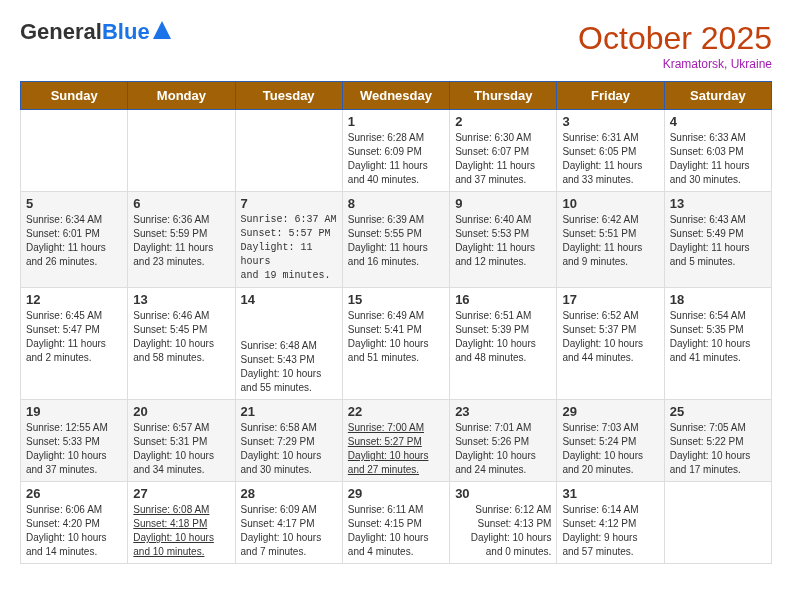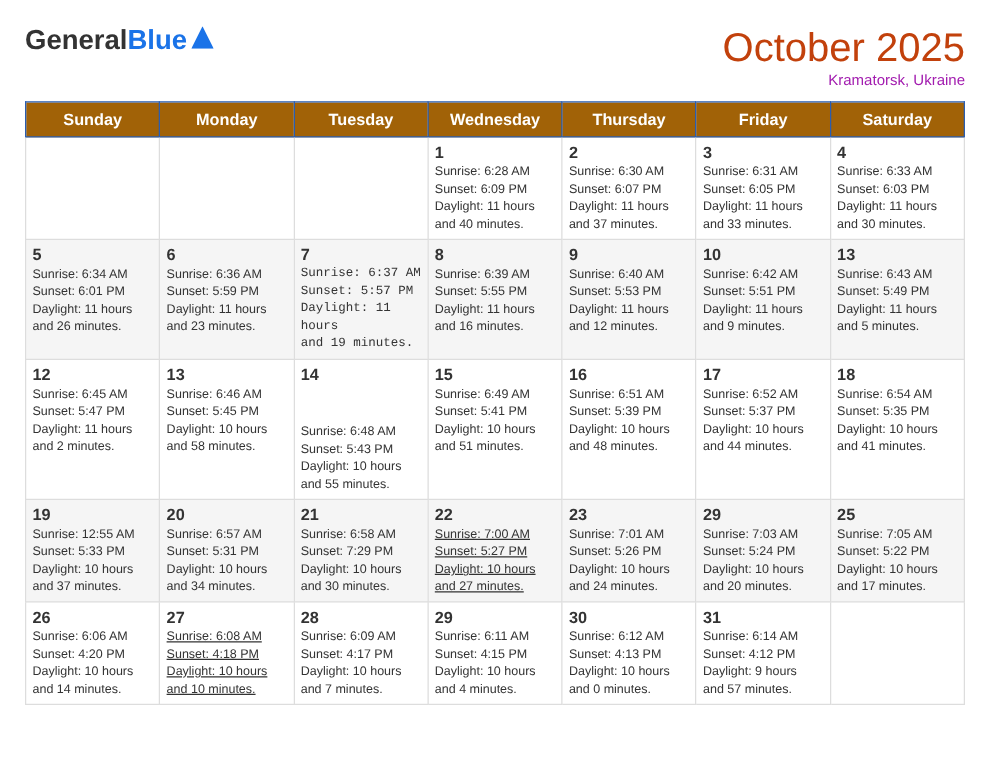--- a/index.html
+++ b/index.html
@@ -325,21 +325,21 @@
         </td>
         <td>
           <span class="day-num">29</span>
           <div class="cell-info" style="white-space: pre-line;">Sunrise: 6:11 AM
 Sunset: 4:15 PM
 Daylight: 10 hours
 and 4 minutes.</div>
         </td>
         <td>
           <span class="day-num">30</span>
-          <div class="cell-info" style="white-space: pre-line;">Sunrise: 6:12 AM
+          <div class="cell-info" style="white-space: pre-line; text-align: right;">Sunrise: 6:12 AM
 Sunset: 4:13 PM
 Daylight: 10 hours
 and 0 minutes.</div>
         </td>
         <td>
           <span class="day-num">31</span>
           <div class="cell-info" style="white-space: pre-line;">Sunrise: 6:14 AM
 Sunset: 4:12 PM
 Daylight: 9 hours
 and 57 minutes.</div>

